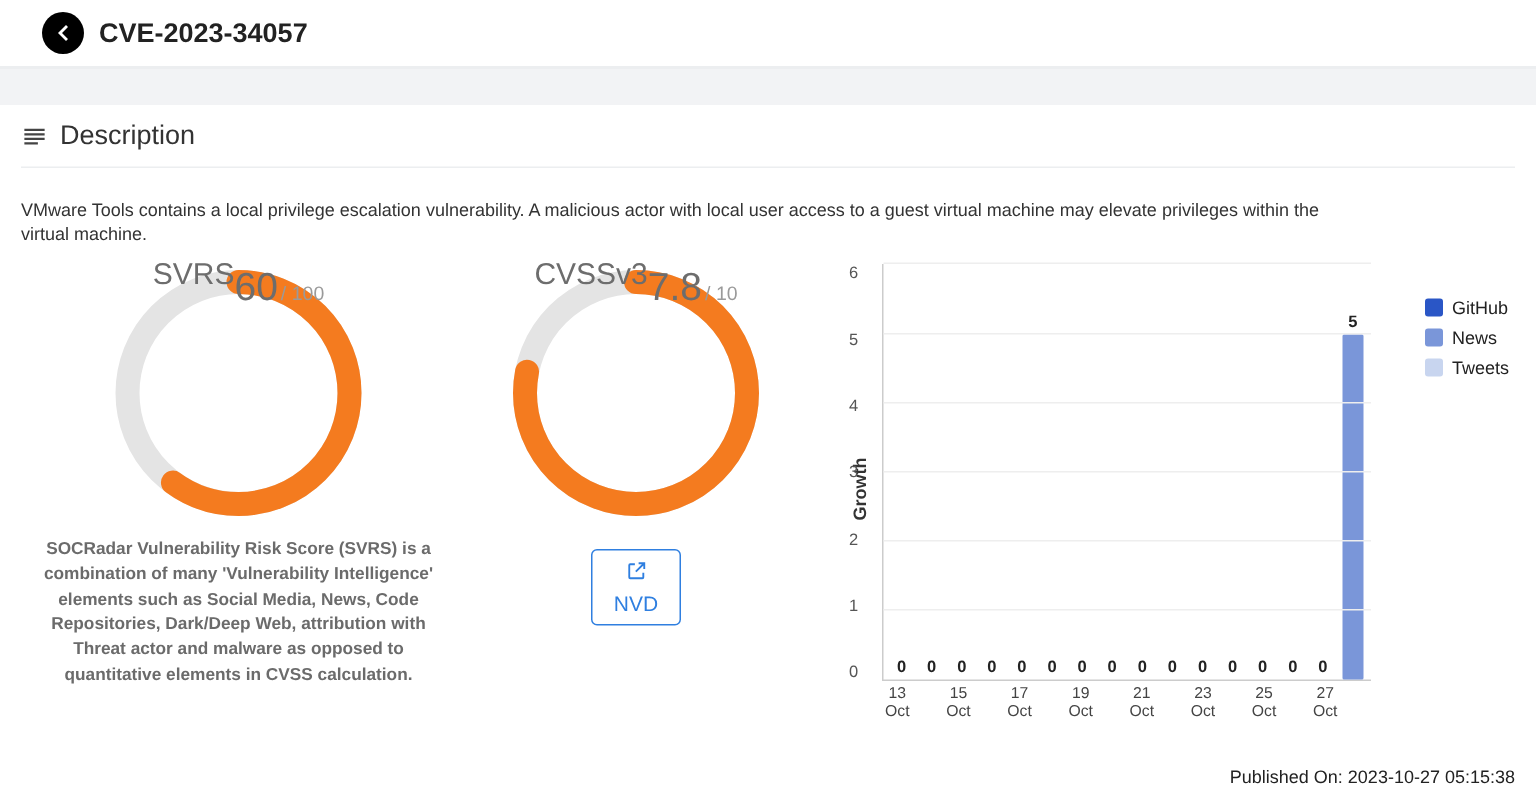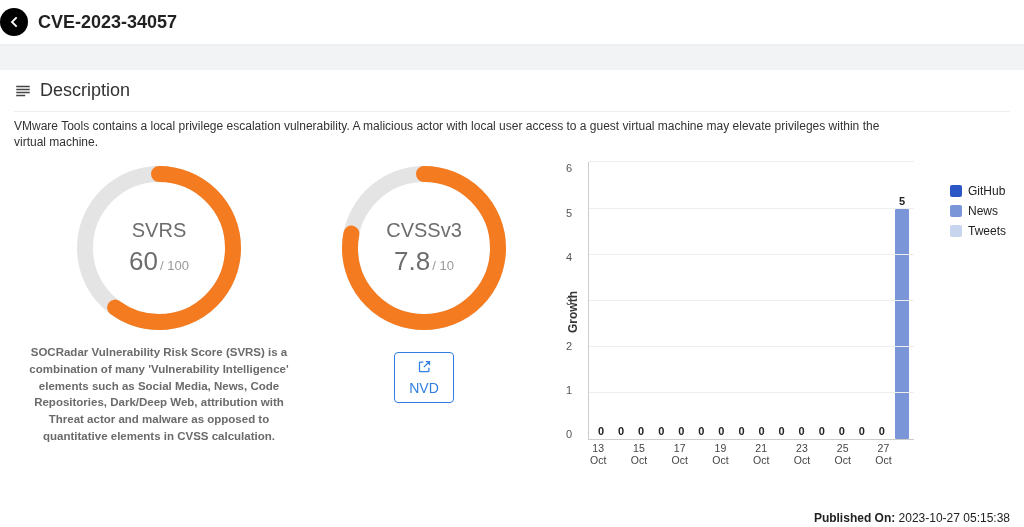--- a/index.html
+++ b/index.html
@@ -7,52 +7,52 @@
     font-family: -apple-system, BlinkMacSystemFont, "Segoe UI", Arial, sans-serif;
     background: #fff;
     color: #222;
     width: 1024px;
     height: 527px;
     overflow: hidden;
   }
   .header {
     display: flex;
     align-items: center;
-    padding: 8px 0;
+    padding: 8px 28px;
     border-bottom: 2px solid #eceef0;
     background: #fff;
   }
   .back-btn {
     width: 28px; height: 28px;
     border-radius: 50%;
     background: #000;
     display: flex; align-items: center; justify-content: center;
     cursor: pointer;
     margin-right: 10px;
   }
   .back-btn svg { width: 16px; height: 16px; fill: #fff; }
   .cve-title { font-weight: 700; font-size: 18px; }
   .gap-bar { height: 24px; background: #f2f3f5; }
   .content { padding: 10px 14px 0 14px; }
   .sec-head {
     display: flex; align-items: center; gap: 8px;
     font-size: 18px; font-weight: 400; color: #333;
     padding-bottom: 10px;
     border-bottom: 1px solid #eceef0;
-    margin-bottom: 6px;
+    margin-bottom: 20px;
   }
   .sec-head svg { width: 18px; height: 18px; fill:#444;}
   .desc-text { font-size: 12px; line-height: 1.35; color: #333; max-width: 900px; }
   .panels { display: flex; gap: 20px; margin-top: 8px; }
   .gcol { display:flex; flex-direction:column; align-items:center; }
   .gauge-wrap { position: relative; width: 180px; height: 180px; }
   .gauge-wrap svg { transform: rotate(-90deg); }
   .gauge-center {
     position:absolute; inset:0;
-    display:flex; flex-direction:column; align-items:center; justify-content:center;
+    display:flex; flex-direction:row; align-items:flex-start; justify-content:center;
     color:#6d6d6d;
   }
   .g-lbl { font-size:20px; font-weight:400; }
   .g-val { font-size:26px; font-weight:400; margin-top:4px;}
   .g-max { font-size:13px; color:#9a9a9a; margin-left:2px;}
   .svrs-note {
     font-size: 11.5px; color:#6b6b6b; text-align:center;
     max-width: 280px; line-height:1.45; font-weight:600;
     margin-top:6px;
   }
@@ -90,21 +90,21 @@
   .bar-val{font-size:11px;font-weight:700;color:#222;position:absolute;}
   .x-labels{position:absolute;left:0;right:0;bottom:0;height:20px;display:flex;justify-content:space-around;}
   .x-labels span{font-size:10.5px;color:#444;flex:1;text-align:center;}
   .legend{position:absolute;right:-92px;top:22px;display:flex;flex-direction:column;gap:6px;font-size:12px;}
   .legend-row{display:flex;align-items:center;gap:6px;}
   .swatch{width:12px;height:12px;border-radius:2px;}
   .footer-dates{
     position:absolute; bottom:2px; right:14px;
     font-size:12px; color:#222; display:flex; gap:28px;
   }
-  .footer-dates b{font-weight:700;}
+  .footer-dates b{font-weight:400;}
 </style>
 </head>
 <body>
 
 <div class="header">
   <div class="back-btn">
     <svg viewBox="0 0 24 24">
         <path d="M15 4l-8 8 8 8 2-2-6-6 6-6z"></path>
       </svg>
   </div>

